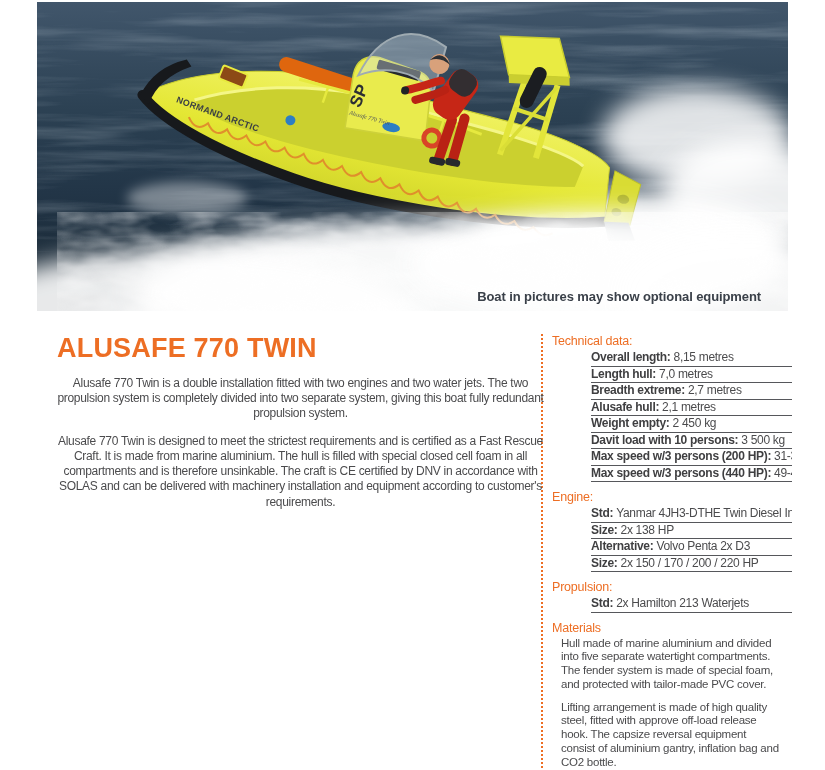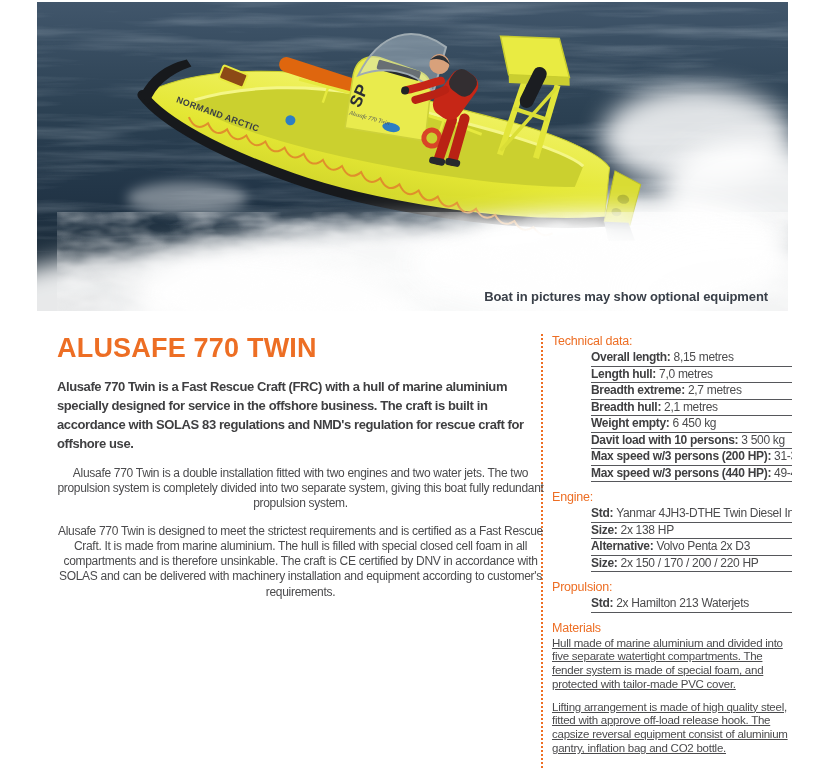--- a/index.html
+++ b/index.html
@@ -4,21 +4,21 @@
 <style>
   html,body{margin:0;padding:0;background:#ffffff;}
   .page{
     position:relative;width:825px;height:770px;background:#ffffff;
     font-family:"Liberation Sans",sans-serif;overflow:hidden;
   }
   
   .photo{position:absolute;left:37px;top:2px;width:751px;height:309px;}
   .photo svg{display:block;width:751px;height:309px;}
   .photo-caption{
-    position:absolute;right:20px;bottom:7px;
+    position:absolute;right:27px;bottom:7px;
     font-size:13px;font-weight:bold;color:#3a4049;letter-spacing:-0.1px;
   }
   
   .divider{
     position:absolute;left:541px;top:334px;height:434px;width:0;
     border-left:2px dotted #ED6E24;
   }
   
   .main{position:absolute;left:57px;top:333px;width:487px;}
   .page-title{
@@ -37,21 +37,21 @@
   .sidebar section{margin:0 0 8px;}
   .side-heading{
     margin:0 0 2px;font-size:12.5px;font-weight:normal;color:#ED6E24;letter-spacing:-0.2px;
   }
   .spec-row{
     font-size:12px;line-height:12.5px;letter-spacing:-0.3px;color:#4b4b4d;
     padding:1px 0 2px;border-bottom:1px solid #56575b;white-space:nowrap;overflow:hidden;margin-left:39px;
   }
   .spec-label{font-weight:bold;color:#3f3f41;margin-right:3px;}
   .side-para{
-    margin:0 0 9px;font-size:11.5px;line-height:1.2;letter-spacing:-0.25px;color:#4b4b4d;text-decoration:underline;
+    margin:0 9px 9px;font-size:11.5px;line-height:1.2;letter-spacing:-0.25px;color:#4b4b4d;
   }
 </style>
 </head>
 <body>
 
 <div class="page">
 
   <div class="photo">
     <svg viewBox="0 0 751 309">
       <defs>
@@ -176,34 +176,33 @@
       </g>
       <rect x="20" y="210" width="731" height="99" filter="url(#foamtex)" opacity="0.7"></rect>
     </svg>
     <div class="photo-caption">Boat in pictures may show optional equipment</div>
   </div>
 
   <div class="divider"></div>
 
   <div class="main">
     <h1 class="page-title">ALUSAFE 770 TWIN</h1>
-    <p class="intro">Alusafe 770 Twin is a Fast Rescue Craft (FRC) with a hull of marine aluminium specially designed for service in the offshore business. The craft is built in accordance with SOLAS 83 regulations and NMD's regulation for rescue craft for offshore use.</p>
     <p class="body-para">Alusafe 770 Twin is a double installation fitted with two engines and two water jets. The two propulsion system is completely divided into two separate system, giving this boat fully redundant propulsion system.</p>
     <p class="body-para">Alusafe 770 Twin is designed to meet the strictest requirements and is certified as a Fast Rescue Craft. It is made from marine aluminium. The hull is filled with special closed cell foam in all compartments and is therefore unsinkable. The craft is CE certified by DNV in accordance with SOLAS and can be delivered with machinery installation and equipment according to customer's requirements.</p>
   </div>
 
   <div class="sidebar">
 
     <section>
       <h3 class="side-heading">Technical data:</h3>
       <div class="spec-row"><span class="spec-label">Overall length:</span><span class="spec-value">8,15 metres</span></div>
       <div class="spec-row"><span class="spec-label">Length hull:</span><span class="spec-value">7,0 metres</span></div>
       <div class="spec-row"><span class="spec-label">Breadth extreme:</span><span class="spec-value">2,7 metres</span></div>
-      <div class="spec-row"><span class="spec-label">Breadth hull:</span><span class="spec-value">2,1 metres</span></div>
-      <div class="spec-row"><span class="spec-label">Weight empty:</span><span class="spec-value">6 450 kg</span></div>
+      <div class="spec-row"><span class="spec-label">Alusafe hull:</span><span class="spec-value">2,1 metres</span></div>
+      <div class="spec-row"><span class="spec-label">Weight empty:</span><span class="spec-value">2 450 kg</span></div>
       <div class="spec-row"><span class="spec-label">Davit load with 10 persons:</span><span class="spec-value">3 500 kg</span></div>
       <div class="spec-row"><span class="spec-label">Max speed w/3 persons (200 HP):</span><span class="spec-value">31-33 knots</span></div>
       <div class="spec-row"><span class="spec-label">Max speed w/3 persons (440 HP):</span><span class="spec-value">49-40 knots</span></div>
     </section>
 
     <section>
       <h3 class="side-heading">Engine:</h3>
       <div class="spec-row"><span class="spec-label">Std:</span><span class="spec-value">Yanmar 4JH3-DTHE Twin Diesel Inboard</span></div>
       <div class="spec-row"><span class="spec-label">Size:</span><span class="spec-value">2x 138 HP</span></div>
       <div class="spec-row"><span class="spec-label">Alternative:</span><span class="spec-value">Volvo Penta 2x D3</span></div>

